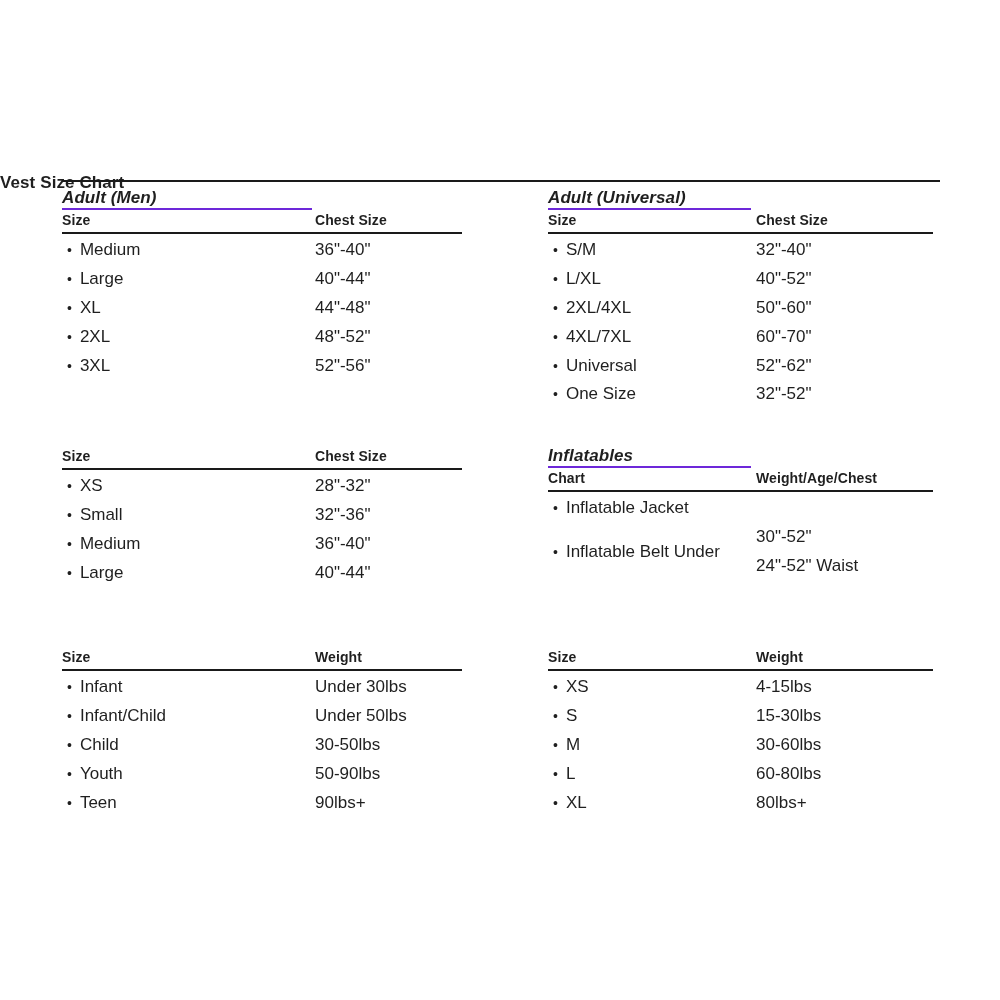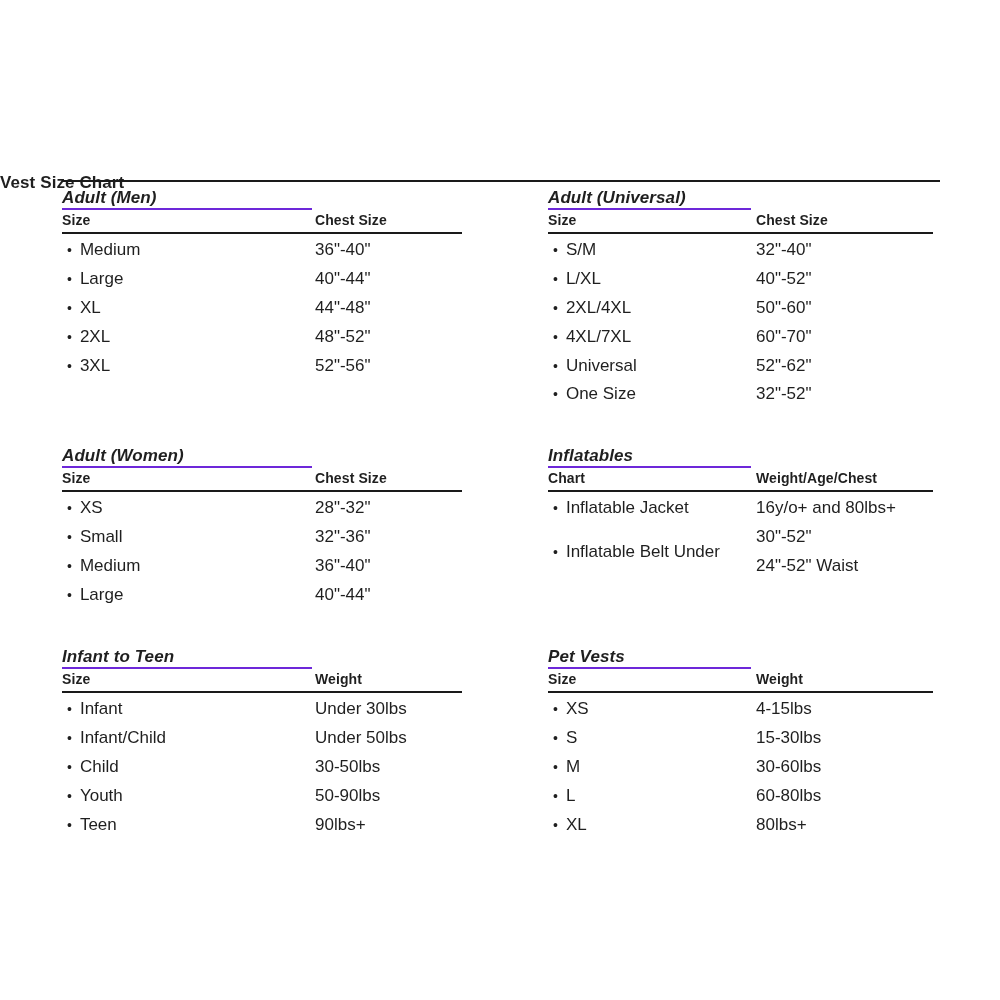--- a/index.html
+++ b/index.html
@@ -196,21 +196,20 @@
         <div class="lab">
           <span class="bullet">•</span>
           <span>One Size</span>
         </div>
         <div class="val">32"-52"</div>
       </div>
     </div>
 </section>
 
 <section class="section col-left r1">
-  <div class="sec-head">Adult (Women)</div>
   <div class="col-head">
     <span class="col1">Size</span>
     <span class="col2">Chest Size</span>
   </div>
   <div class="rows">
       <div class="row">
         <div class="lab">
           <span class="bullet">•</span>
           <span>XS</span>
         </div>
@@ -245,37 +244,35 @@
   <div class="col-head">
     <span class="col1">Chart</span>
     <span class="col2">Weight/Age/Chest</span>
   </div>
   <div class="rows">
       <div class="row">
         <div class="lab">
           <span class="bullet">•</span>
           <span>Inflatable Jacket</span>
         </div>
-        <div class="val">16y/o+ and 80lbs+</div>
       </div>
       <div class="row multi">
         <div class="lab">
           <span class="bullet">•</span>
           <span>Inflatable Belt Under</span>
         </div>
         <div class="val">
           <div class="vline">30"-52"</div>
           <div class="vline">24"-52" Waist</div>
         </div>
       </div>
     </div>
 </section>
 
 <section class="section col-left r2">
-  <div class="sec-head">Infant to Teen</div>
   <div class="col-head">
     <span class="col1">Size</span>
     <span class="col2">Weight</span>
   </div>
   <div class="rows">
       <div class="row">
         <div class="lab">
           <span class="bullet">•</span>
           <span>Infant</span>
         </div>
@@ -306,21 +303,20 @@
         <div class="lab">
           <span class="bullet">•</span>
           <span>Teen</span>
         </div>
         <div class="val">90lbs+</div>
       </div>
     </div>
 </section>
 
 <section class="section col-right r2">
-  <div class="sec-head">Pet Vests</div>
   <div class="col-head">
     <span class="col1">Size</span>
     <span class="col2">Weight</span>
   </div>
   <div class="rows">
       <div class="row">
         <div class="lab">
           <span class="bullet">•</span>
           <span>XS</span>
         </div>

